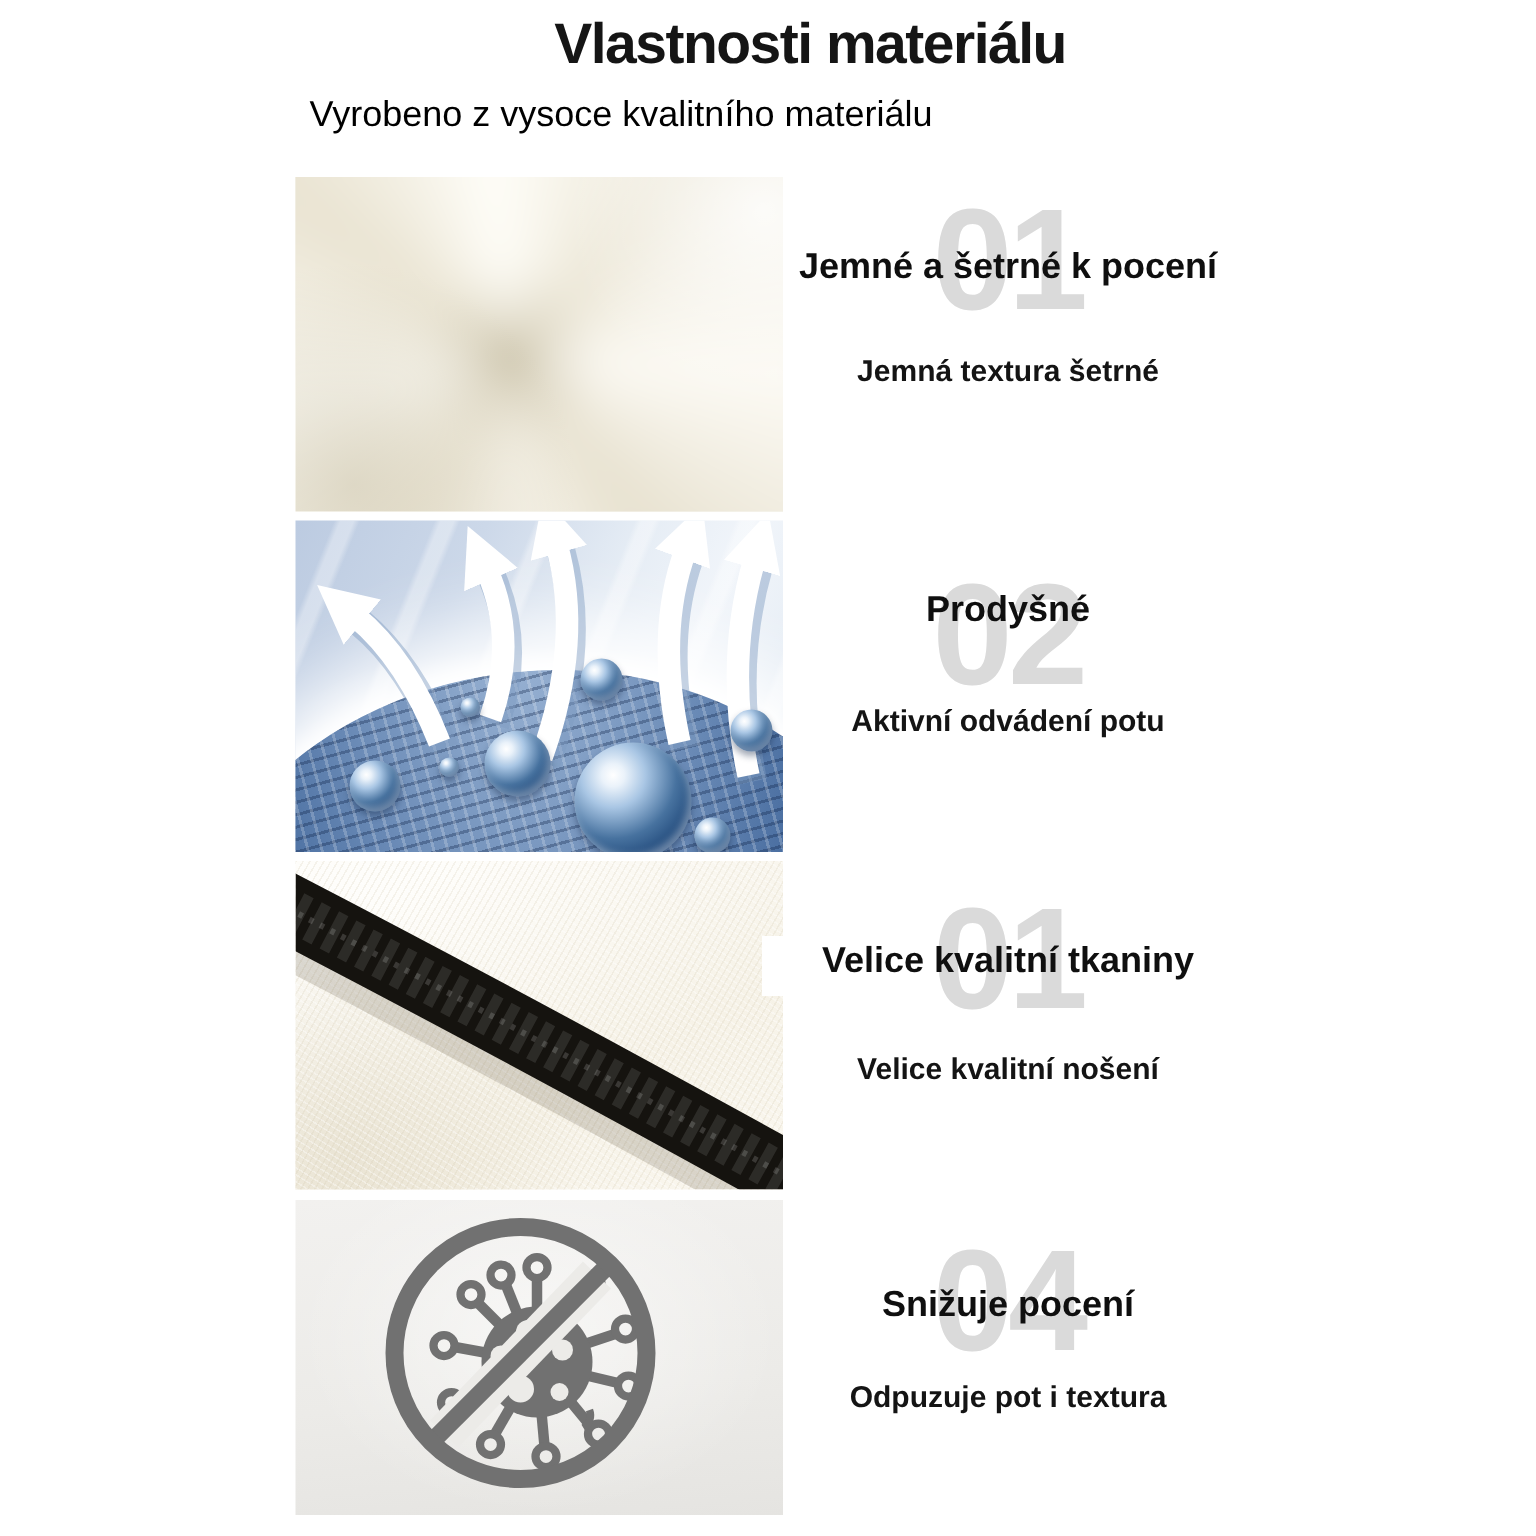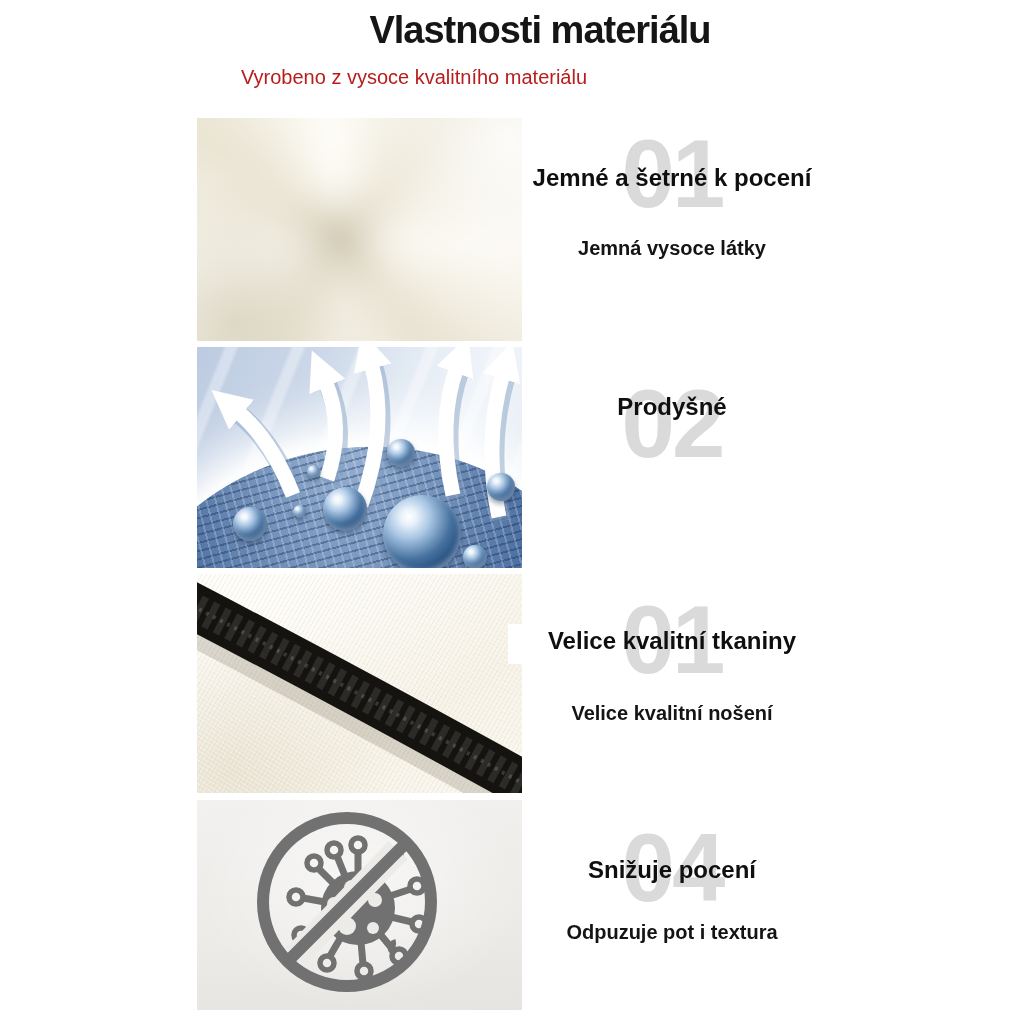--- a/index.html
+++ b/index.html
@@ -3,21 +3,21 @@
 <meta charset="utf-8">
 <style>
   html,body{margin:0;padding:0;background:#ffffff;}
   .page{position:relative;width:1024px;height:1024px;background:#ffffff;overflow:hidden;
         font-family:"Liberation Sans",sans-serif;color:#111;}
 
   
   .title{position:absolute;top:6px;left:0;width:1024px;text-align:center;
          font-size:38px;line-height:48px;font-weight:700;letter-spacing:-1px;color:#151515;padding-left:28px;}
   .subtitle{position:absolute;top:60px;left:0;width:828px;text-align:center;
-            font-size:20px;line-height:34px;color:#b91c1c;}
+            font-size:24px;line-height:34px;color:#000000;}
 
   
   .tile{position:absolute;left:197px;width:325px;overflow:hidden;}
   #tile1{top:118px;height:223px;background:#f6f3ea;}
   #tile1 .swirl{position:absolute;inset:-34px;filter:blur(14px);
     background:
       radial-gradient(circle at 45% 53%, rgba(186,176,146,.85) 0 6px, rgba(186,176,146,.35) 18px, transparent 60px),
       conic-gradient(from 210deg at 45% 53%, #efeadb, #fdfcf7 13%, #e9e3d1 27%, #fffef9 40%, #ece7d7 54%, #fcfaf4 68%, #e7e1cf 81%, #f8f5ec 91%, #efeadb);}
   #tile1 .vign{position:absolute;inset:0;
     background:
@@ -169,24 +169,25 @@
 
       <line x1="201" y1="50" x2="99" y2="156" stroke="#ecebe8" stroke-width="26"></line>
       <line x1="209" y1="43" x2="91" y2="161" stroke="#717171" stroke-width="12"></line>
 
       <circle cx="150" cy="102" r="84" fill="none" stroke="#717171" stroke-width="12"></circle>
     </svg>
   </div>
 
   <div class="wm" id="wm1">01</div>
   <div class="fh" id="fh1">Jemné a šetrné k pocení</div>
-  <div class="fs" id="fs1">Jemná vysoce látky</div>
+  <div class="fs" id="fs1">Jemná textura šetrné</div>
 
   <div class="wm" id="wm2">02</div>
   <div class="fh" id="fh2">Prodyšné</div>
+  <div class="fs" id="fs2">Aktivní odvádení potu</div>
 
   <div class="wm" id="wm3">01</div>
   <div class="fh" id="fh3">Velice kvalitní tkaniny</div>
   <div class="fs" id="fs3">Velice kvalitní nošení</div>
 
   <div class="wm" id="wm4">04</div>
   <div class="fh" id="fh4">Snižuje pocení</div>
   <div class="fs" id="fs4">Odpuzuje pot i textura</div>
 
 </div>

